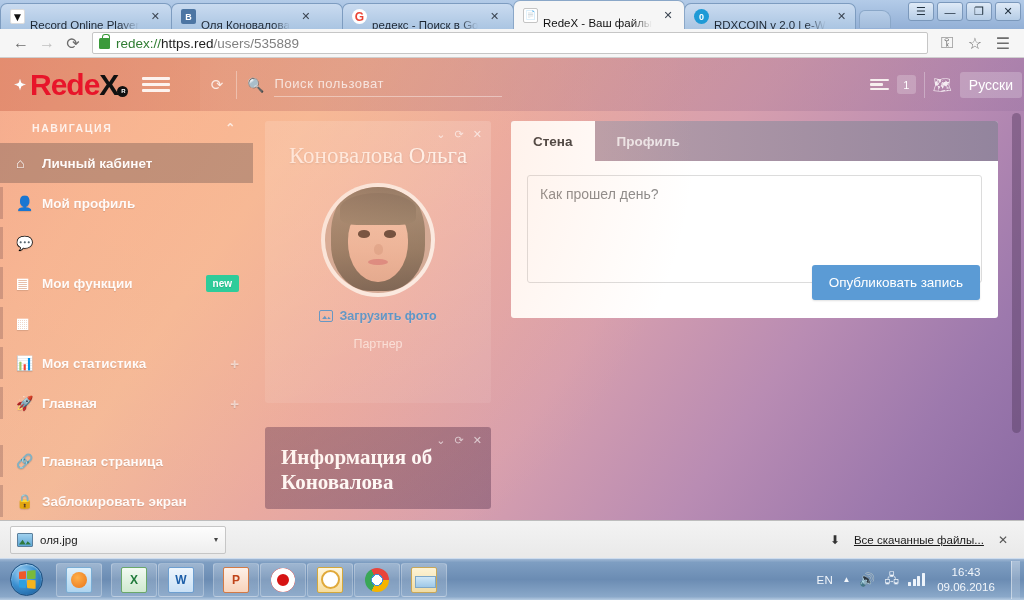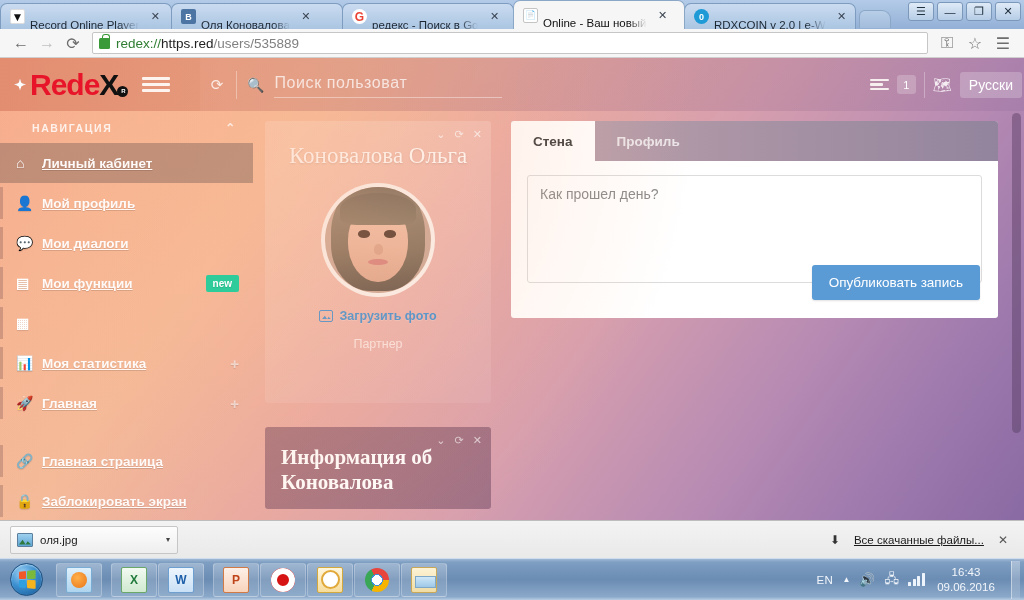--- a/index.html
+++ b/index.html
@@ -173,21 +173,21 @@
     font-size: 15px; color: #fbeae3; cursor: pointer;
   }
   #header-divider {
     width: 1px; height: 28px; background: rgba(255,255,255,.35); margin: 0 10px 0 2px;
   }
   #search-area { display: flex; align-items: center; flex: 1; }
   #search-icon { font-size: 14px; color: #fae7df; margin-right: 10px; }
   #search-input {
     width: 228px; background: transparent; border: none;
     border-bottom: 1px solid rgba(255,255,255,.40);
-    color: #fff; font-size: 16px; letter-spacing: .6px;
+    color: #fff; font-size: 13px; letter-spacing: .6px;
     padding: 3px 0 5px 0; outline: none;
     font-family: "Liberation Sans", sans-serif;
   }
   #search-input::placeholder { color: rgba(255,255,255,.72); }
   #header-right { display: flex; align-items: center; padding-right: 2px; gap: 8px; }
   #news-icon {
     width: 19px; height: 15px; position: relative; cursor: pointer;
     display: flex; flex-direction: column; justify-content: center; gap: 2px;
   }
   #news-icon i { display: block; height: 2.5px; background: #f7efef; border-radius: 1px; }
@@ -230,21 +230,21 @@
   .nav-item::before {
     content: ""; position: absolute; left: 0; top: 4px; bottom: 4px;
     width: 3px; background: rgba(120,80,80,.30);
   }
   .nav-item.active { background: rgba(120,92,86,.42); }
   .nav-item.active::before { background: transparent; }
   .nav-ico {
     width: 26px; flex: 0 0 26px; font-size: 14px;
     display: flex; align-items: center; color: #fff;
   }
-  .nav-label { flex: 1; text-decoration: underline; }
+  .nav-label { flex: 1; }
   .nav-badge {
     background: #2ecc9a; color: #fff; font-size: 10px; font-weight: bold;
     padding: 3px 7px; border-radius: 2px;
   }
   .nav-plus { font-size: 15px; color: rgba(255,255,255,.55); }
   .nav-gap { height: 18px; }
 
   
   #content { position: absolute; left: 253px; top: 53px; right: 0; bottom: 0; }
   #col-left  { position: absolute; left: 12px; top: 10px; width: 226px; }
@@ -370,21 +370,21 @@
 
   
   #download-bar {
     position: absolute; left: 0; top: 520px; width: 1024px; height: 38px;
     background: linear-gradient(to bottom, #f3f3f3, #e9e9e9);
     border-top: 1px solid #bdbdbd;
     display: flex; align-items: center; padding: 0 10px;
   }
   #download-item {
     display: flex; align-items: center;
-    width: 168px; height: 28px;
+    width: 216px; height: 28px;
     background: linear-gradient(to bottom, #fdfdfd, #eeeeee);
     border: 1px solid #c6c6c6; border-radius: 2px;
     padding: 0 4px 0 6px; cursor: pointer;
   }
   #download-file-icon {
     width: 16px; height: 14px; flex: 0 0 16px; margin-right: 7px;
     background: linear-gradient(to bottom, #9fd0ee, #5fa7d6);
     border: 1px solid #5b7f9c; border-radius: 1px; position: relative;
   }
   #download-file-icon::after {
@@ -499,21 +499,21 @@
     <span class="tab-title">Оля Коновалова</span>
     <span class="tab-close">✕</span>
   </div>
   <div class="tab" style="width:172px">
     <span class="tab-favicon fav-google">G</span>
     <span class="tab-title">редекс - Поиск в Go</span>
     <span class="tab-close">✕</span>
   </div>
   <div class="tab active" style="width:172px">
     <span class="tab-favicon fav-doc">📄</span>
-    <span class="tab-title">Online - Ваш новый</span>
+    <span class="tab-title">RedeX - Ваш файлы</span>
     <span class="tab-close">✕</span>
   </div>
   <div class="tab" style="width:172px">
     <span class="tab-favicon fav-rdx">0</span>
     <span class="tab-title">RDXCOIN v 2.0 | e-W</span>
     <span class="tab-close">✕</span>
   </div>
   <div id="new-tab-button"></div>
 
   <div id="window-buttons">
@@ -581,21 +581,20 @@
     <div class="nav-item active">
       <span class="nav-ico">⌂</span>
       <span class="nav-label">Личный кабинет</span>
     </div>
     <div class="nav-item">
       <span class="nav-ico">👤</span>
       <span class="nav-label">Мой профиль</span>
     </div>
     <div class="nav-item">
       <span class="nav-ico">💬</span>
-      <span class="nav-label">Мои диалоги</span>
     </div>
     <div class="nav-item">
       <span class="nav-ico">▤</span>
       <span class="nav-label">Мои функции</span>
       <span class="nav-badge">new</span>
     </div>
     <div class="nav-item">
       <span class="nav-ico">▦</span>
     </div>
     <div class="nav-item">

